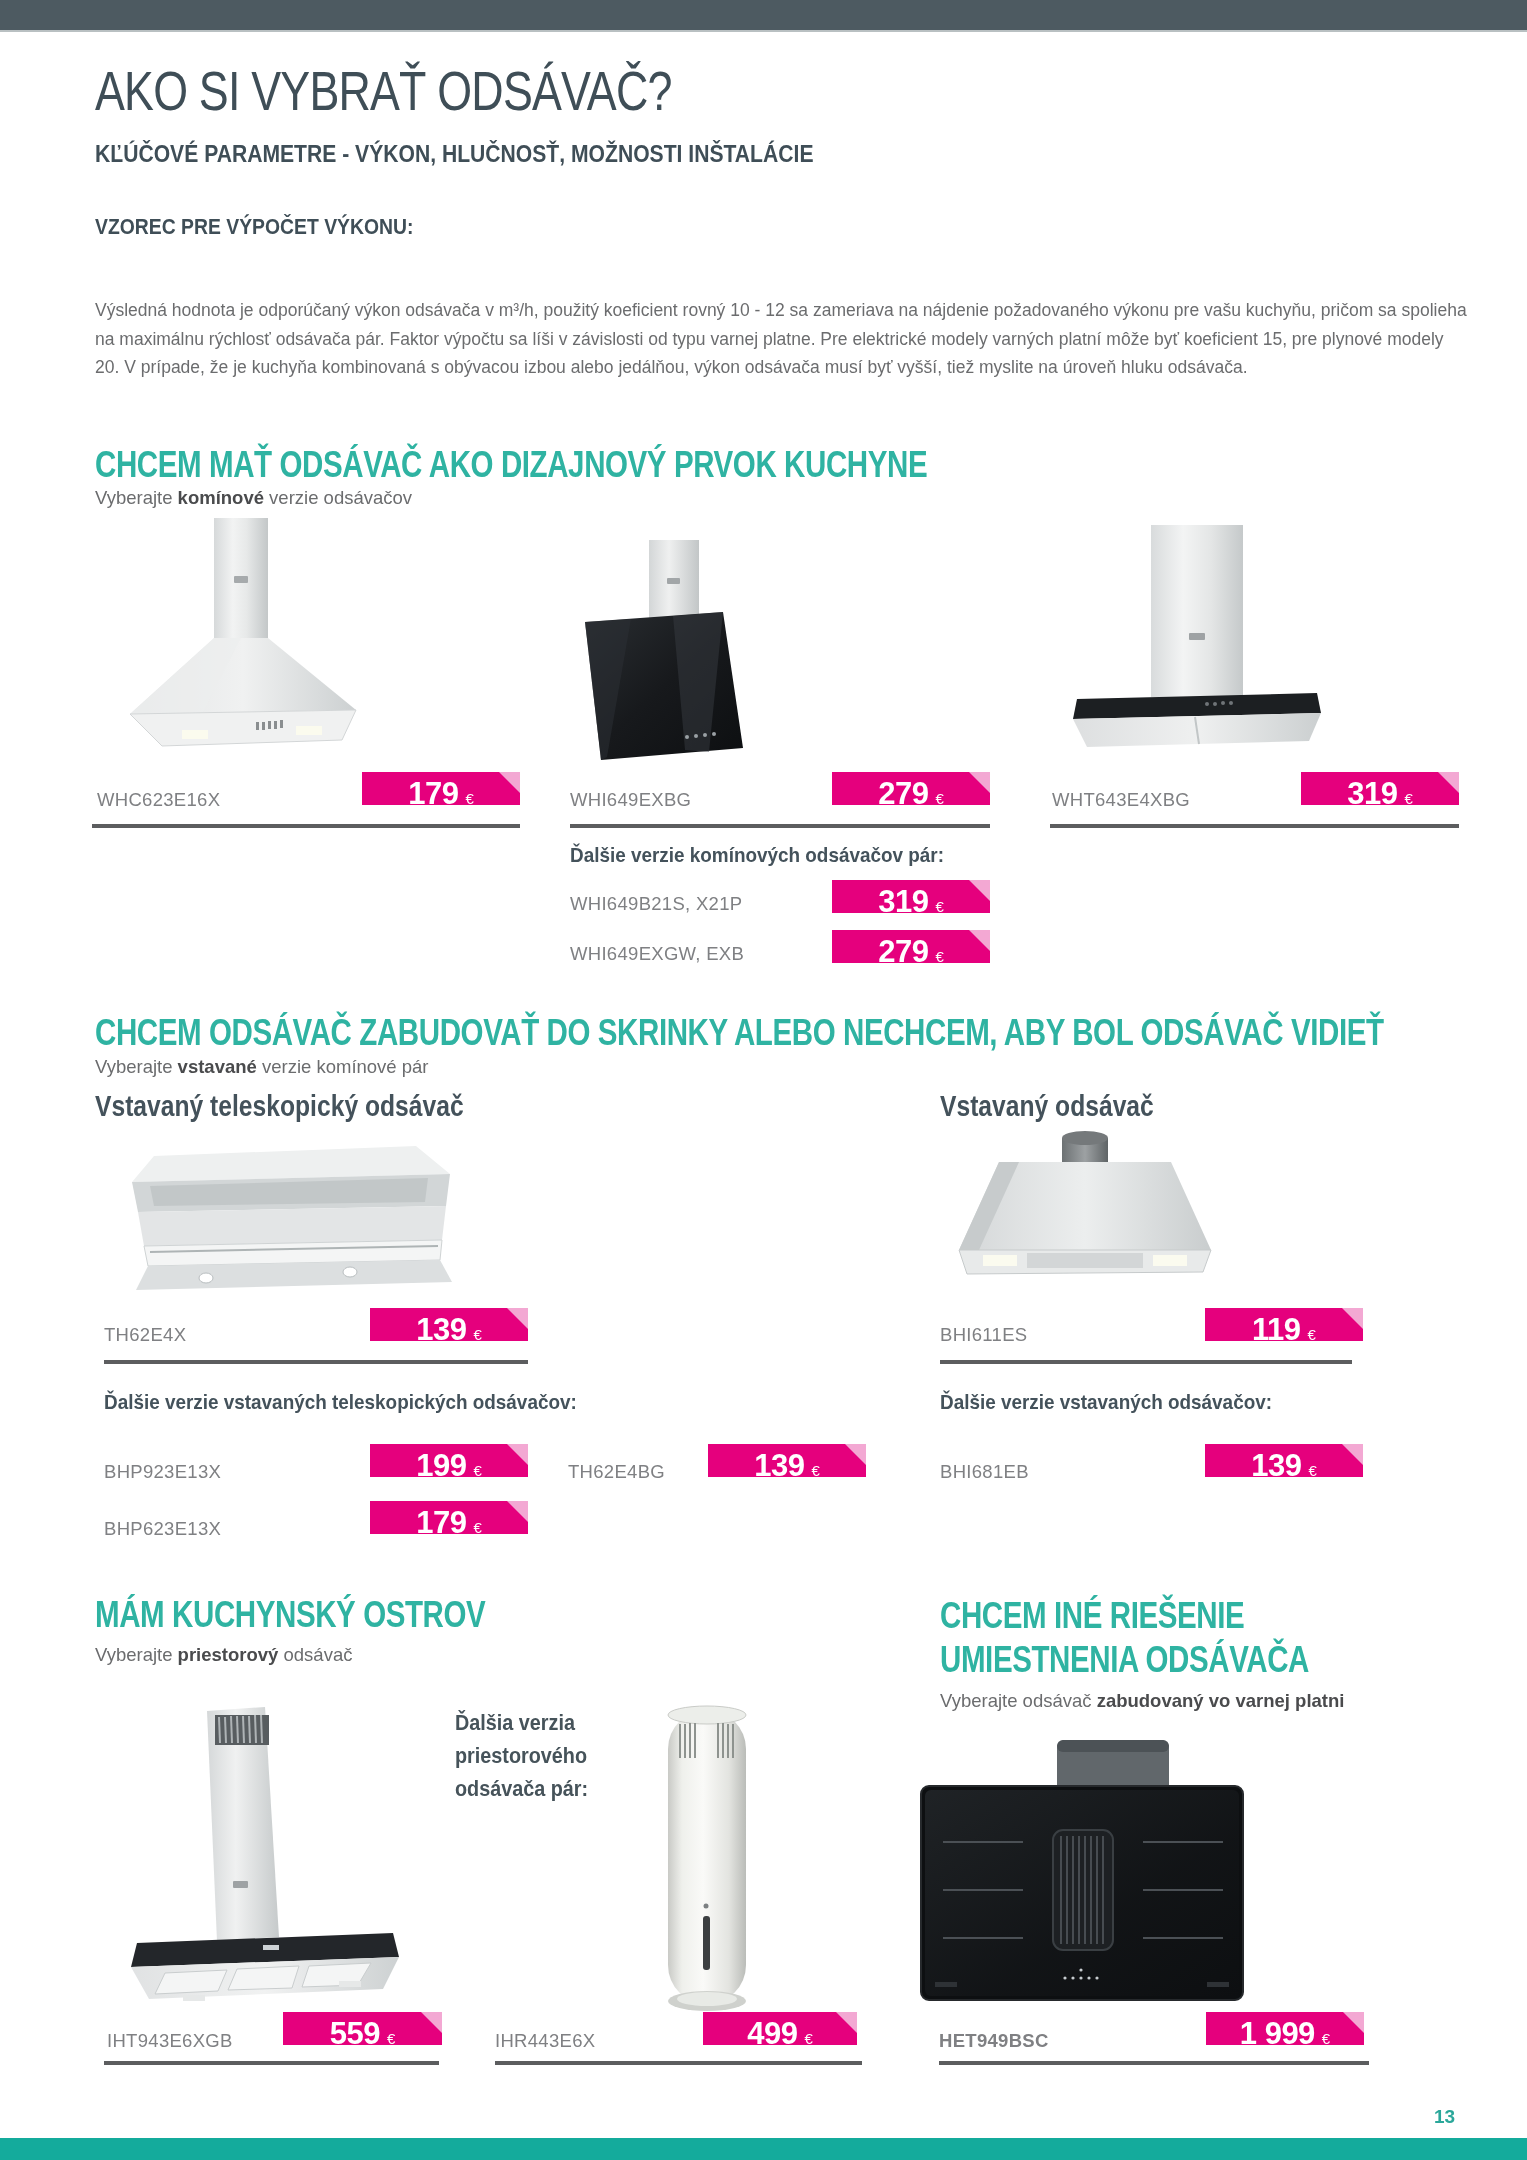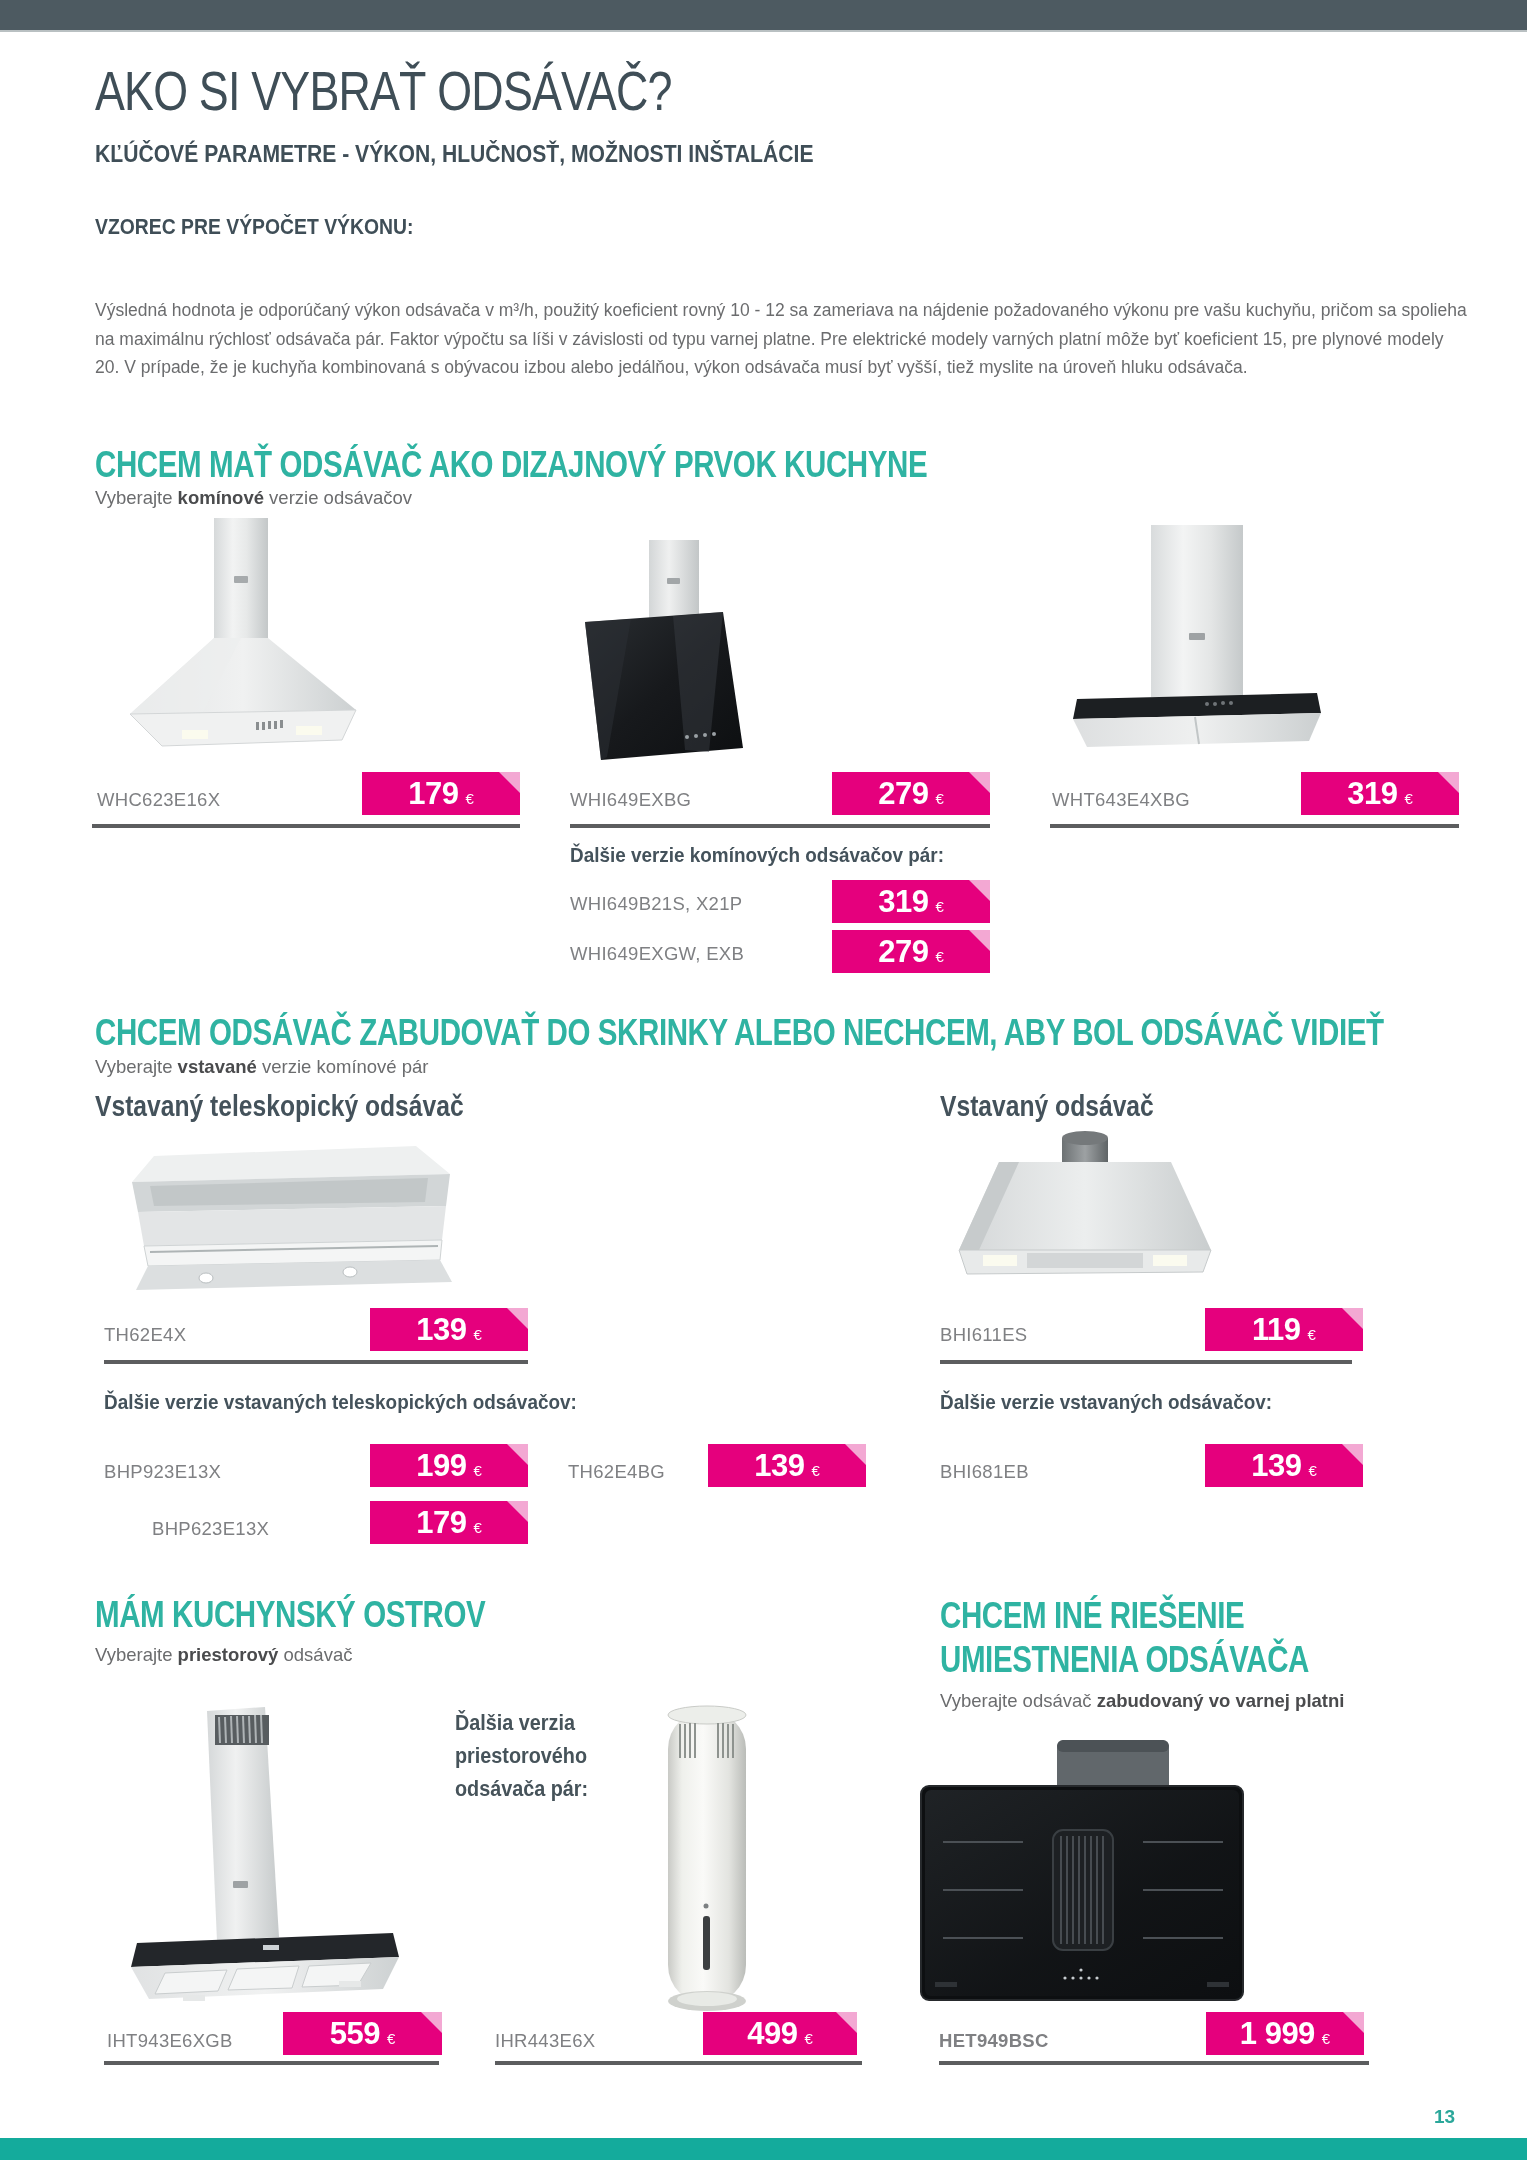--- a/index.html
+++ b/index.html
@@ -19,21 +19,21 @@
          transform:scaleX(.82);transform-origin:0 0;white-space:nowrap;}
   .h-teal.wrap{white-space:normal;line-height:44px;}
   .sub{position:absolute;font-size:18.5px;color:#6b6c6e;white-space:nowrap;}
   .subb{font-weight:bold;color:#4a4b4d;}
   .h-col{position:absolute;font-size:29px;font-weight:bold;color:#44525b;
          transform:scaleX(.85);transform-origin:0 0;white-space:nowrap;}
   .h-more{position:absolute;font-size:21px;font-weight:bold;color:#44525b;
          transform:scaleX(.9);transform-origin:0 0;white-space:nowrap;}
   .code{position:absolute;font-size:18.5px;color:#7f8083;letter-spacing:.3px;white-space:nowrap;}
   .rule{position:absolute;height:4px;background:#5c5d5f;}
-  .tag{position:absolute;height:43px;background:#e5007d;text-align:center;white-space:nowrap;}
+  .tag{position:absolute;height:33px;background:#e5007d;text-align:center;white-space:nowrap;}
   .tnum{font-size:31px;font-weight:bold;color:#ffffff;line-height:43px;letter-spacing:-.5px;}
   .teur{font-size:15px;color:#ffffff;margin-left:7px;}
   .fold{position:absolute;top:0;right:0;width:21px;height:21px;background:#f3a8d3;
         clip-path:polygon(0 0,100% 0,100% 100%);}
   .note{position:absolute;font-size:22px;font-weight:bold;color:#46535a;line-height:33px;
         transform:scaleX(.9);transform-origin:0 0;white-space:nowrap;}
   .pagenum{position:absolute;font-size:19px;font-weight:bold;color:#2aa79a;}
   svg{display:block;}
 </style>
 </head>
@@ -245,21 +245,21 @@
   <div class="tag" style="left:708px;top:1444px;width:158px;">
     <span class="tnum">139</span><span class="teur">€</span>
     <span class="fold"></span>
   </div>
   <div class="code" style="left:940px;top:1461px;">BHI681EB</div>
   <div class="tag" style="left:1205px;top:1444px;width:158px;">
     <span class="tnum">139</span><span class="teur">€</span>
     <span class="fold"></span>
   </div>
 
-  <div class="code" style="left:104px;top:1518px;margin-left:48px;">BHP623E13X</div>
+  <div class="code" style="left:104px;top:1518px;">BHP623E13X</div>
   <div class="tag" style="left:370px;top:1501px;width:158px;">
     <span class="tnum">179</span><span class="teur">€</span>
     <span class="fold"></span>
   </div>
 
   <div class="h-teal" style="left:95px;top:1594px;">MÁM KUCHYNSKÝ OSTROV</div>
   <div class="sub" style="left:95px;top:1644px;"><span>Vyberajte </span><span class="subb">priestorový</span><span> odsávač</span></div>
 
   <div class="h-teal wrap" style="left:940px;top:1594px;width:560px;">CHCEM INÉ RIEŠENIE UMIESTNENIA ODSÁVAČA</div>
   <div class="sub" style="left:940px;top:1690px;"><span>Vyberajte odsávač </span><span class="subb">zabudovaný vo varnej platni</span><span></span></div>

